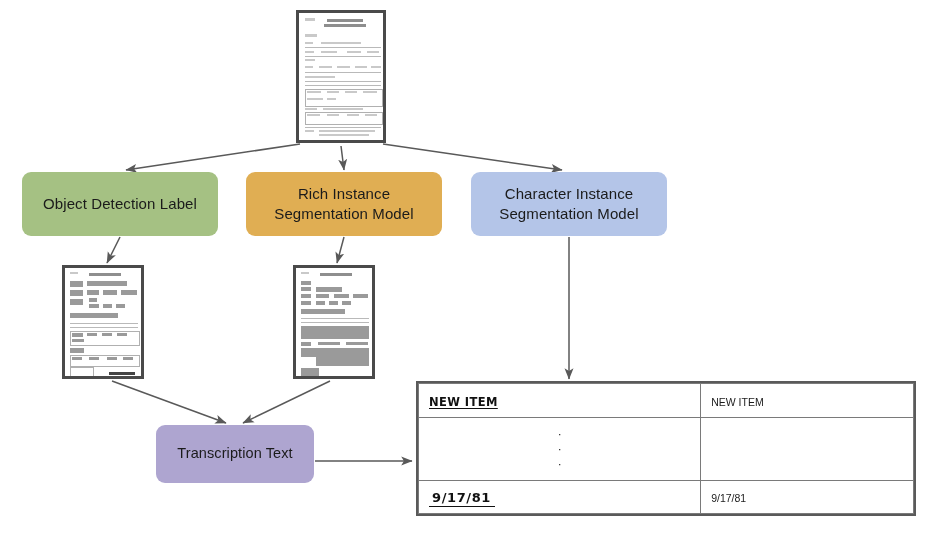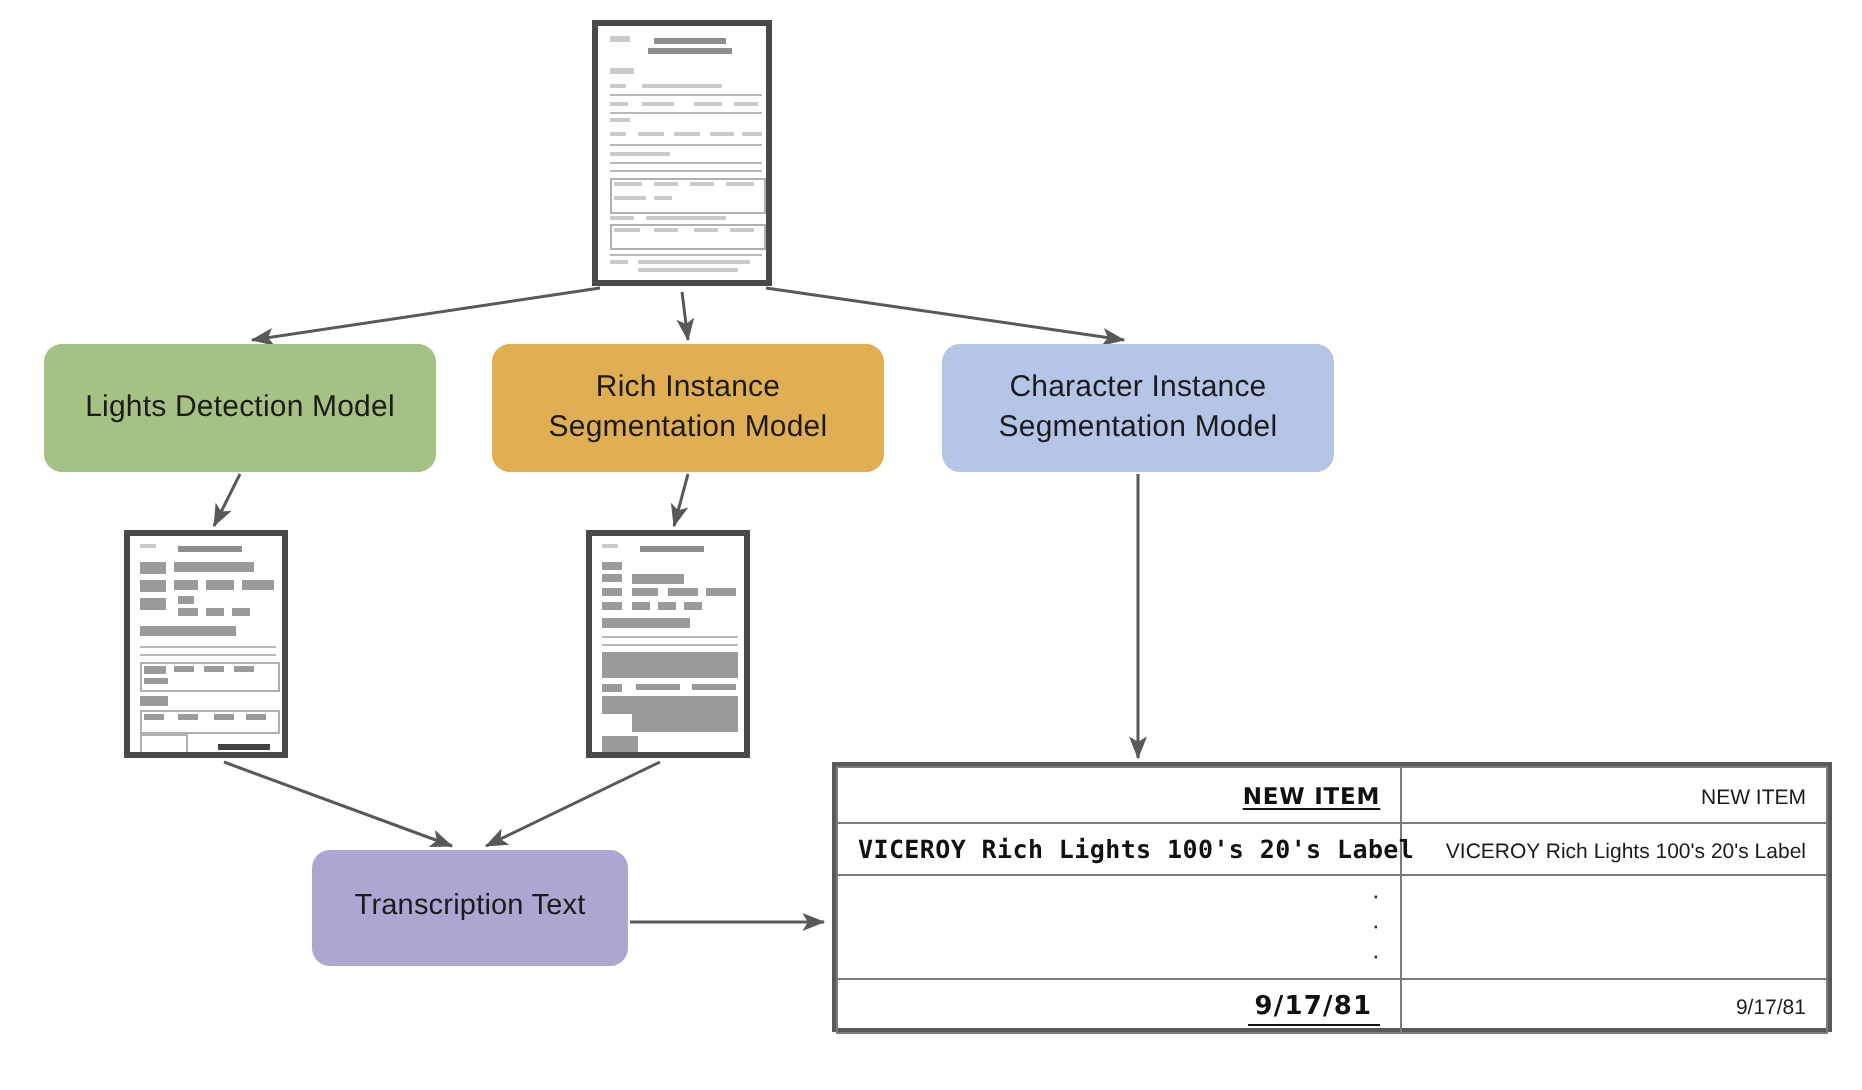--- a/index.html
+++ b/index.html
@@ -63,21 +63,20 @@
   #output-table table{
     width:100%;height:100%;
     border-collapse:collapse;
     table-layout:fixed;
   }
   #output-table td{
     border:1px solid #7a7a7a;
     padding:0 10px;
     vertical-align:middle;
     box-sizing:border-box;
-    text-align:right;
   }
   .col-scan{width:57%;}
   .col-text{width:43%;}
   .r-head{height:28px;}
   .r-item{height:26px;}
   .r-gap{height:52px;}
   .r-date{height:27px;margin-left:15px;}
 
   .scan-head{
     font-family:"DejaVu Sans",sans-serif;
@@ -196,21 +195,21 @@
       <i class="line" style="left:6px;top:114px;width:76px;"></i>
       <i class="faint" style="left:6px;top:117px;width:9px;height:2px;"></i>
       <i class="faint" style="left:20px;top:117px;width:56px;height:2px;"></i>
       <i class="faint" style="left:20px;top:121px;width:50px;height:2px;"></i>
       <i class="dark" style="left:48px;top:128px;width:30px;height:4px;"></i>
       <i class="faint" style="left:6px;top:129px;width:22px;height:2px;"></i>
     </div>
   </div>
 
   <div class="model-box" id="box-object-detection">
-    <span>Lights Detection Model</span>
+    <span>Object Detection Label</span>
   </div>
 
   <div class="model-box" id="box-text-seg">
     <span>
       <span>Rich Instance</span><br>
       <span>Segmentation Model</span>
     </span>
   </div>
 
   <div class="model-box" id="box-char-seg">
@@ -294,28 +293,20 @@
     <table>
       <tbody>
         <tr class="r-head">
           <td class="col-scan">
             <span class="scan-head">NEW ITEM</span>
           </td>
           <td class="col-text">
             <span class="plain">NEW ITEM</span>
           </td>
         </tr>
-        <tr class="r-item">
-          <td class="col-scan">
-            <span class="scan-mono">VICEROY Rich Lights 100's 20's Label</span>
-          </td>
-          <td class="col-text">
-            <span class="plain">VICEROY Rich Lights 100's 20's Label</span>
-          </td>
-        </tr>
         <tr class="r-gap">
           <td class="col-scan ellipsis-cell">
             <span class="ellipsis">
               <span>·</span>
               <span>·</span>
               <span>·</span>
             </span>
           </td>
           <td class="col-text"></td>
         </tr>

